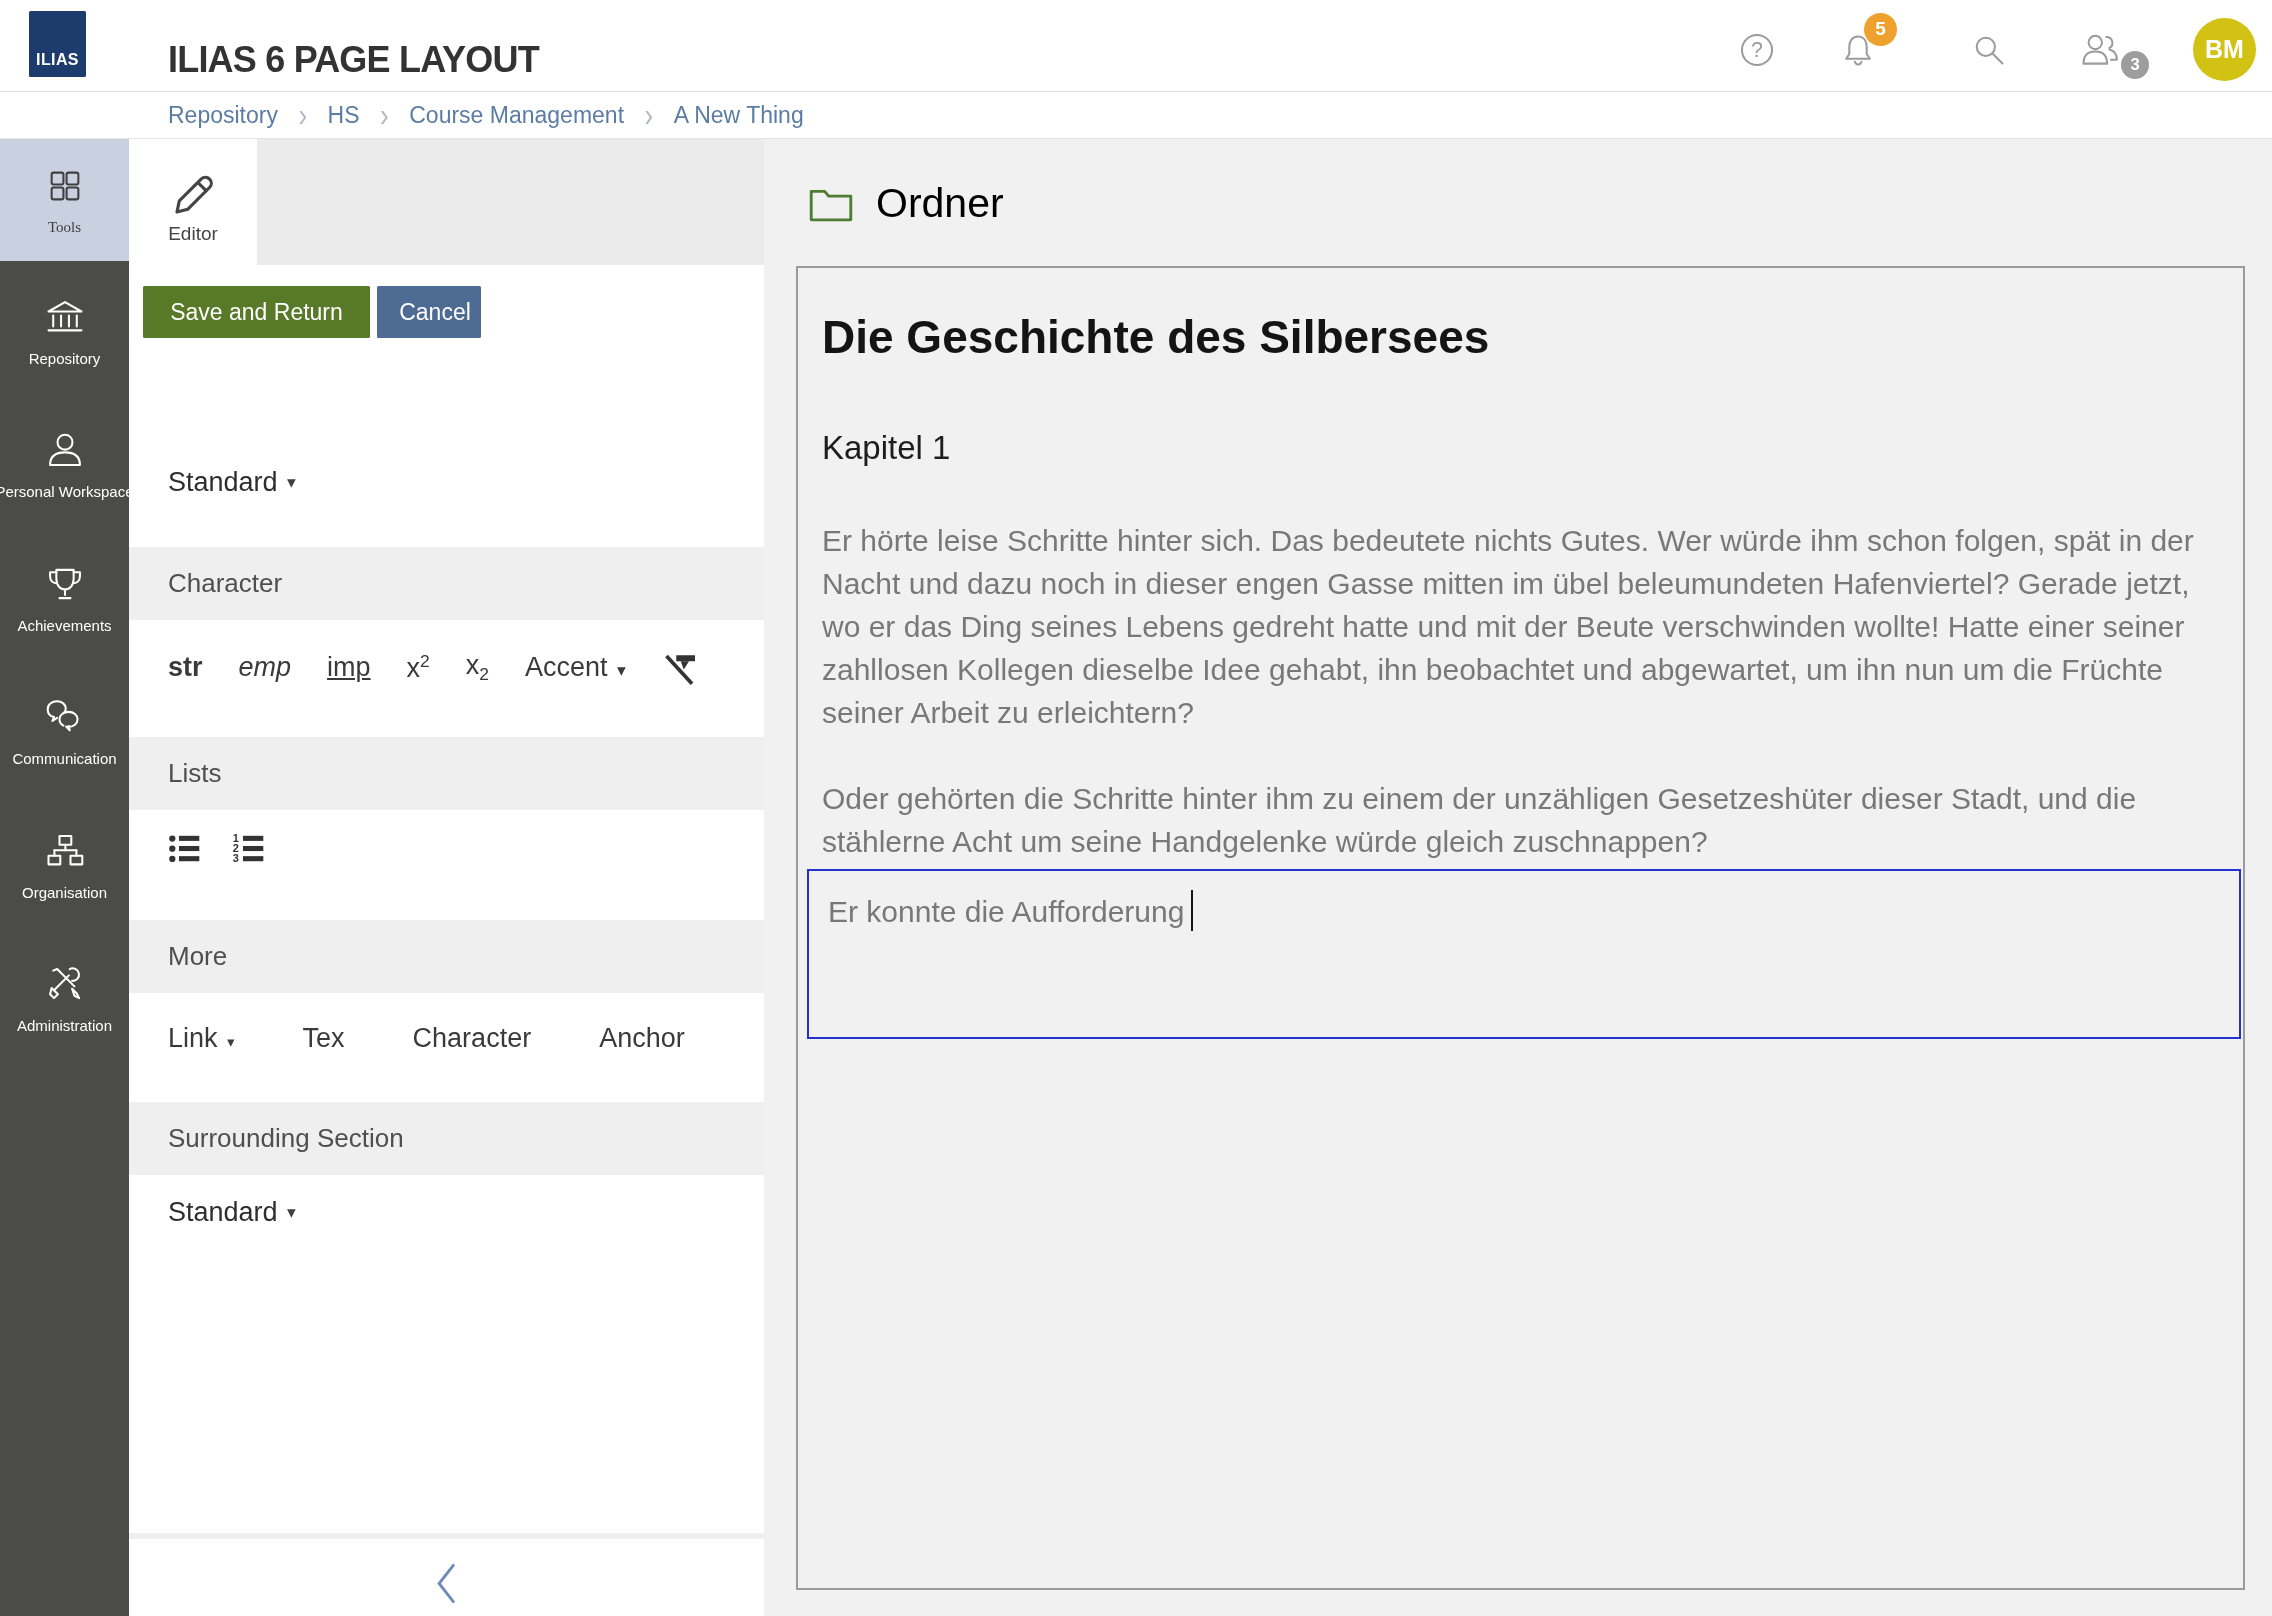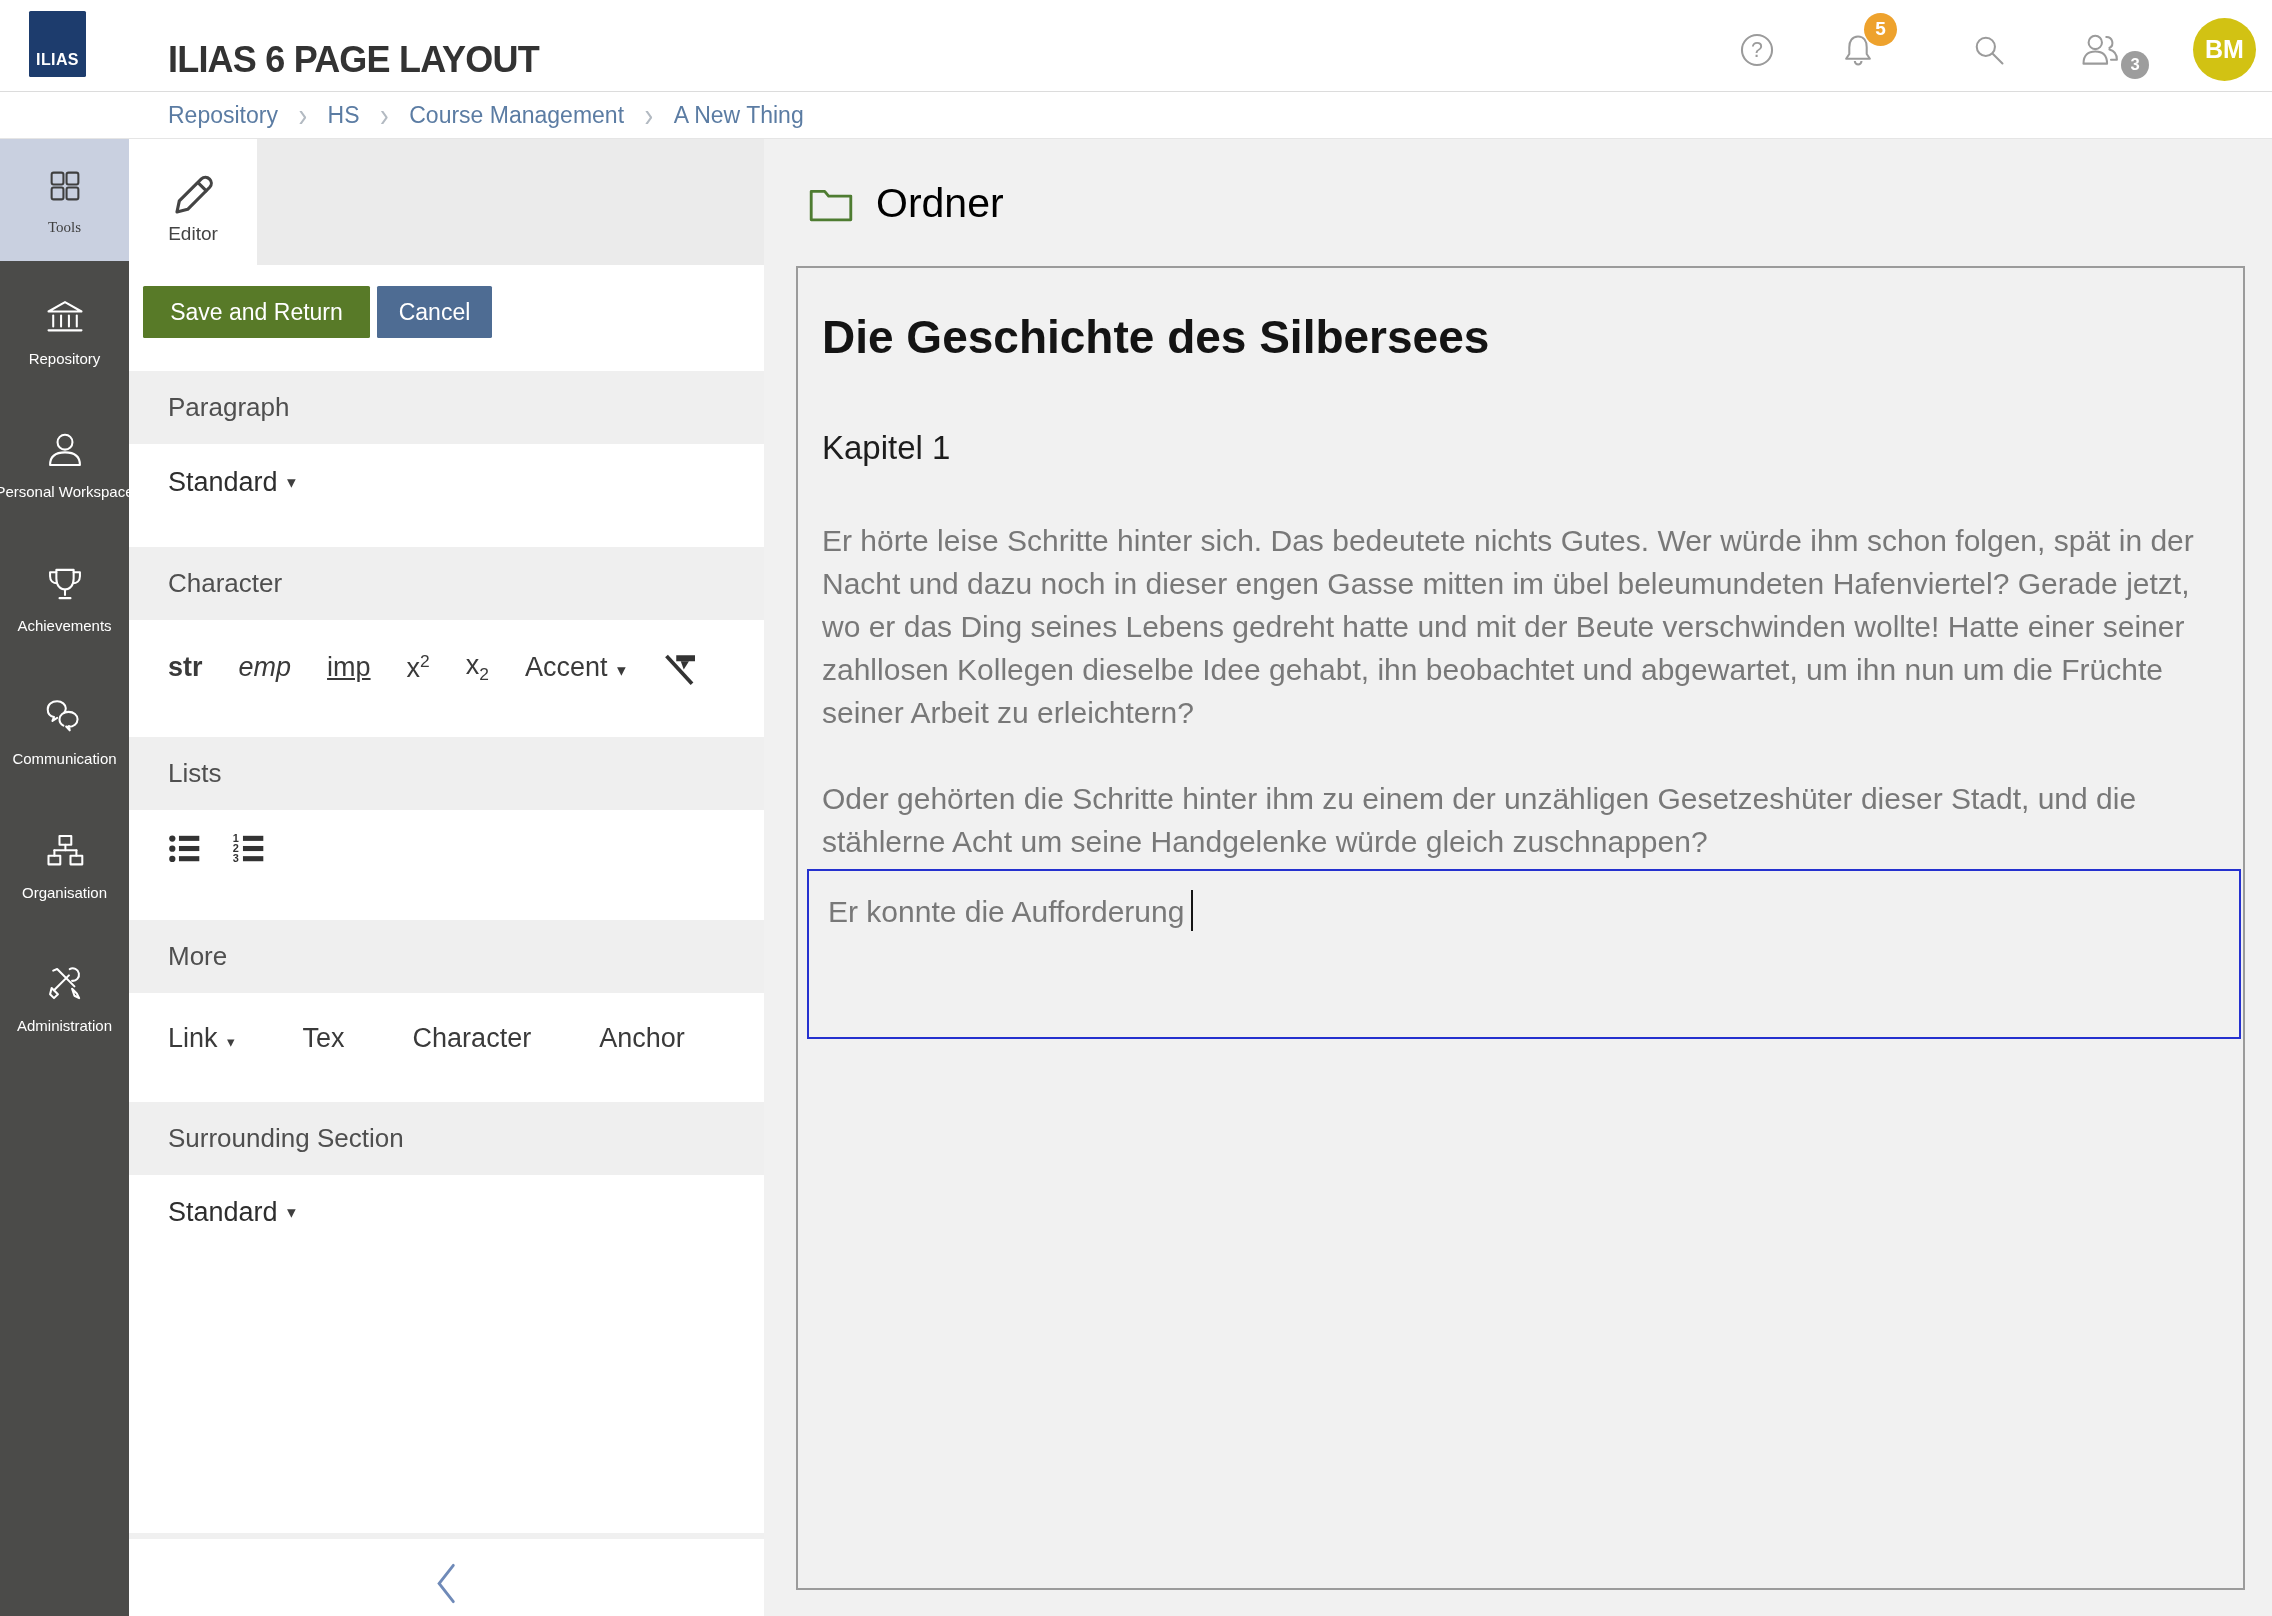--- a/index.html
+++ b/index.html
@@ -31,21 +31,21 @@
   .sb-item .lbl{font-size:15px;white-space:nowrap;}
   .sb-item svg{stroke:currentColor;fill:none;stroke-width:2.6;stroke-linecap:round;stroke-linejoin:round;}
 
   
   .panel{position:absolute;left:129px;top:139px;width:635px;height:1477px;background:#fff;}
   .tabrow{position:absolute;left:0;top:0;width:635px;height:126px;background:#ebebeb;}
   .tab-editor{position:absolute;left:0;top:0;width:128px;height:126px;background:#fff;display:flex;flex-direction:column;align-items:center;justify-content:center;gap:0;color:#444;cursor:pointer;}
   .tab-editor .lbl{font-size:19px;}
   .btn{position:absolute;height:52px;display:flex;align-items:center;justify-content:center;color:#fff;font-size:23px;cursor:pointer;border-radius:1.6px;}
   .btn.save{left:14px;top:147px;width:227px;background:#587a28;}
-  .btn.cancel{left:248px;top:147px;width:115px;background:#4e6c93;}
+  .btn.cancel{left:248px;top:147px;width:92px;background:#4e6c93;padding-left:12px;}
   .band{position:absolute;left:0;width:635px;height:73px;background:#efefef;display:flex;align-items:center;padding-left:39px;box-sizing:border-box;font-size:26px;color:#4f4f4f;}
   .prow{position:absolute;left:0;width:635px;display:flex;align-items:center;padding-left:39px;box-sizing:border-box;font-size:27px;color:#2e2e2e;}
   .caret{font-size:17.4px;color:#3f3f3f;margin-left:9.5px;}
   .charrow span{color:#3a3a3a;}
   .chip{cursor:pointer;}
   .divline{position:absolute;left:0;top:1394px;width:635px;height:6.3px;background:#f0f0f0;}
   .collapse{position:absolute;left:302px;top:1420px;cursor:pointer;}
 
   
   .main{position:absolute;left:764px;top:139px;width:1509px;height:1477px;background:#f1f1f1;}
@@ -216,21 +216,20 @@
               <line x1="46" y1="29" x2="56" y2="39"></line>
             </svg>
           </span>
         <span class="lbl">Editor</span>
       </div>
     </div>
 
     <div class="btn save">Save and Return</div>
     <div class="btn cancel">Cancel</div>
 
-    <div class="band" style="top:232px;">Paragraph</div>
     <div class="prow" style="top:316px;height:55px;">
       <span>Standard</span>
         <span class="caret">▾</span>
     </div>
 
     <div class="band" style="top:408px;">Character</div>
     <div class="prow charrow" style="top:501px;height:55px;gap:36px;">
       <span class="chip" style="font-weight:bold;">str</span>
       <span class="chip" style="font-style:italic;">emp</span>
       <span class="chip" style="text-decoration:underline;">imp</span>

